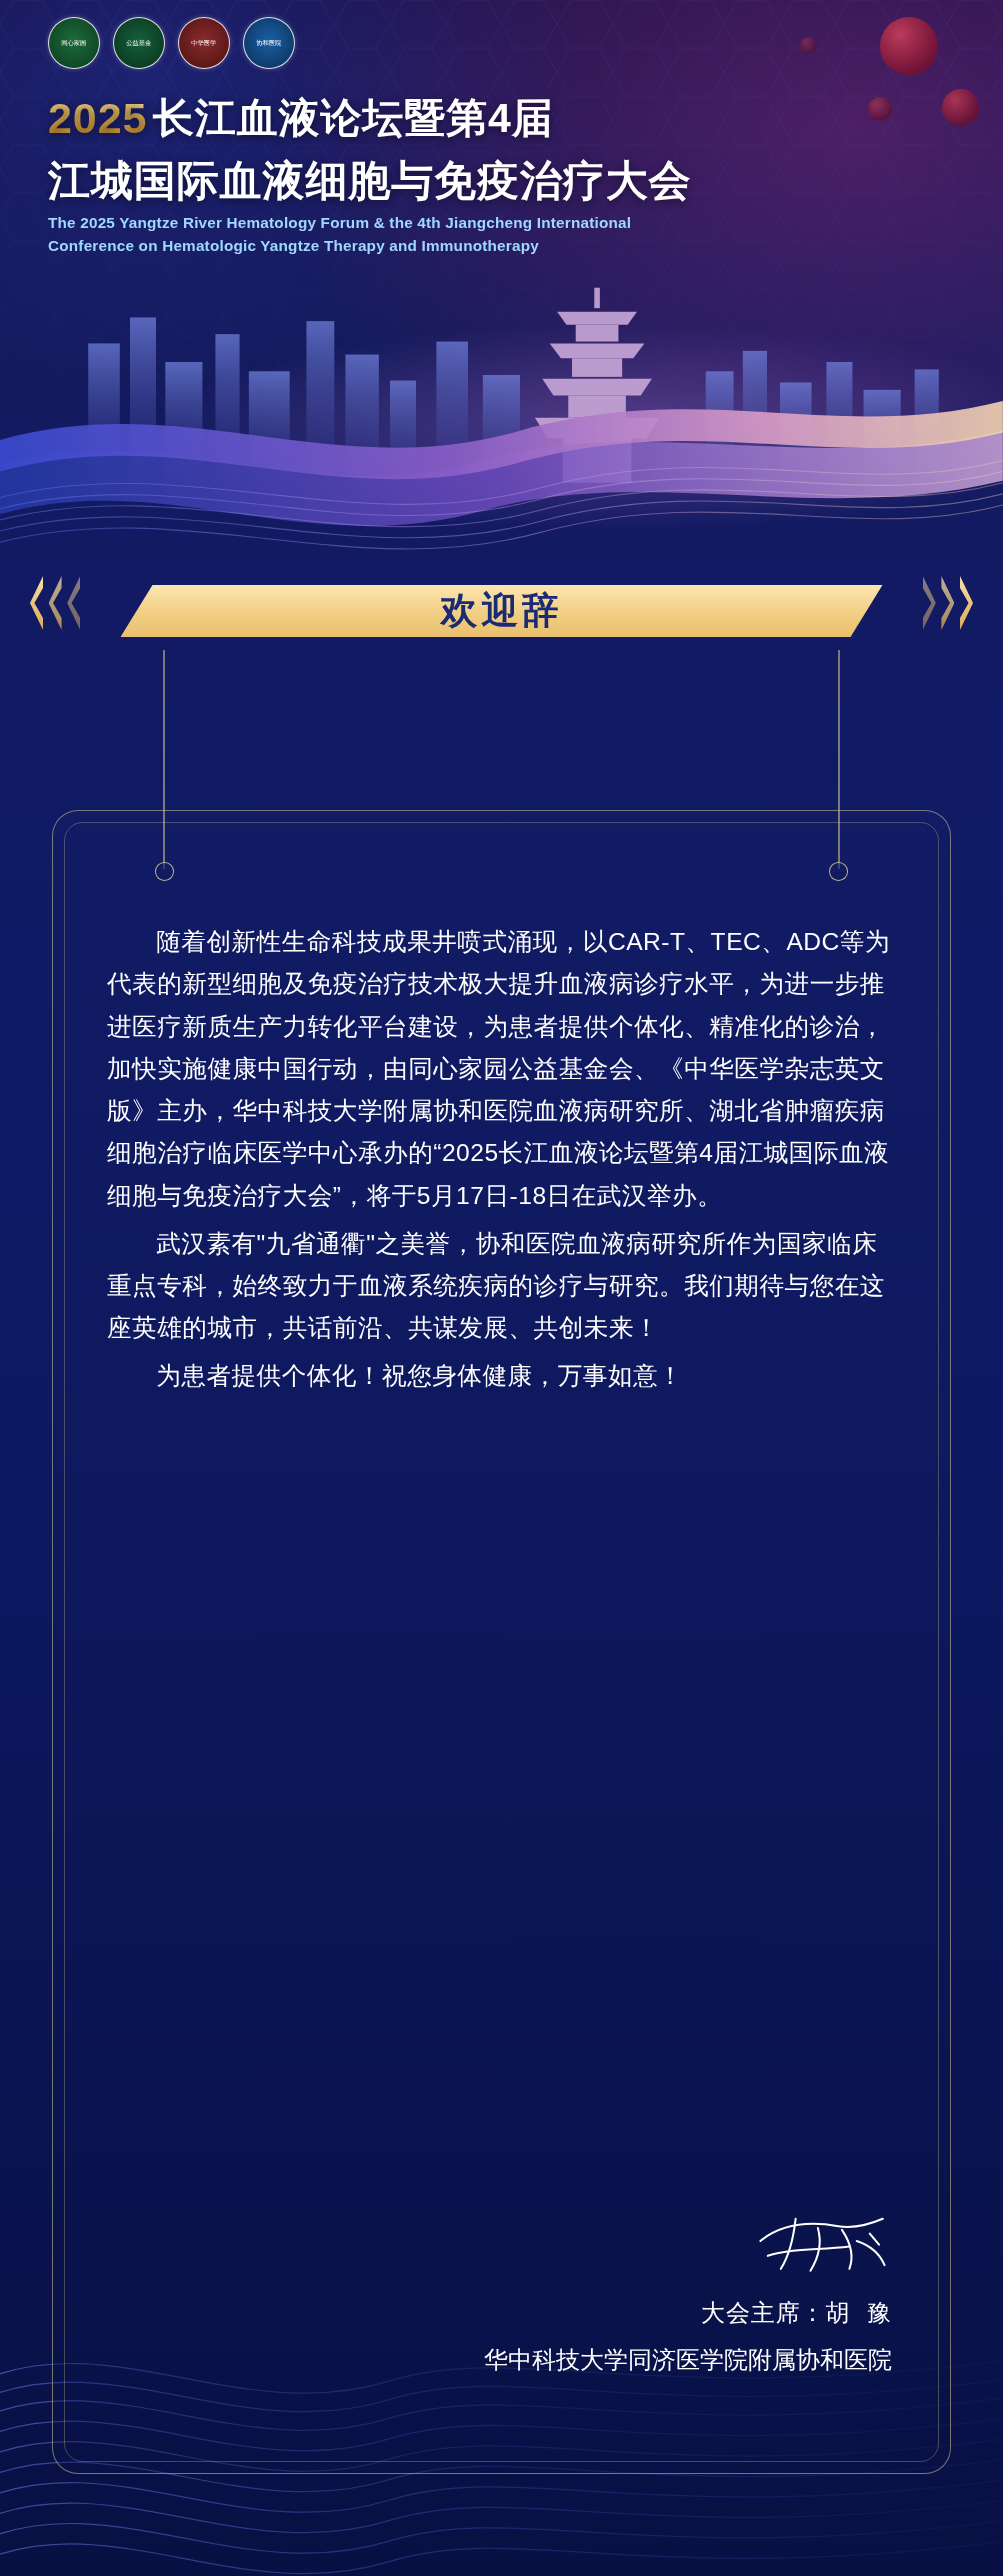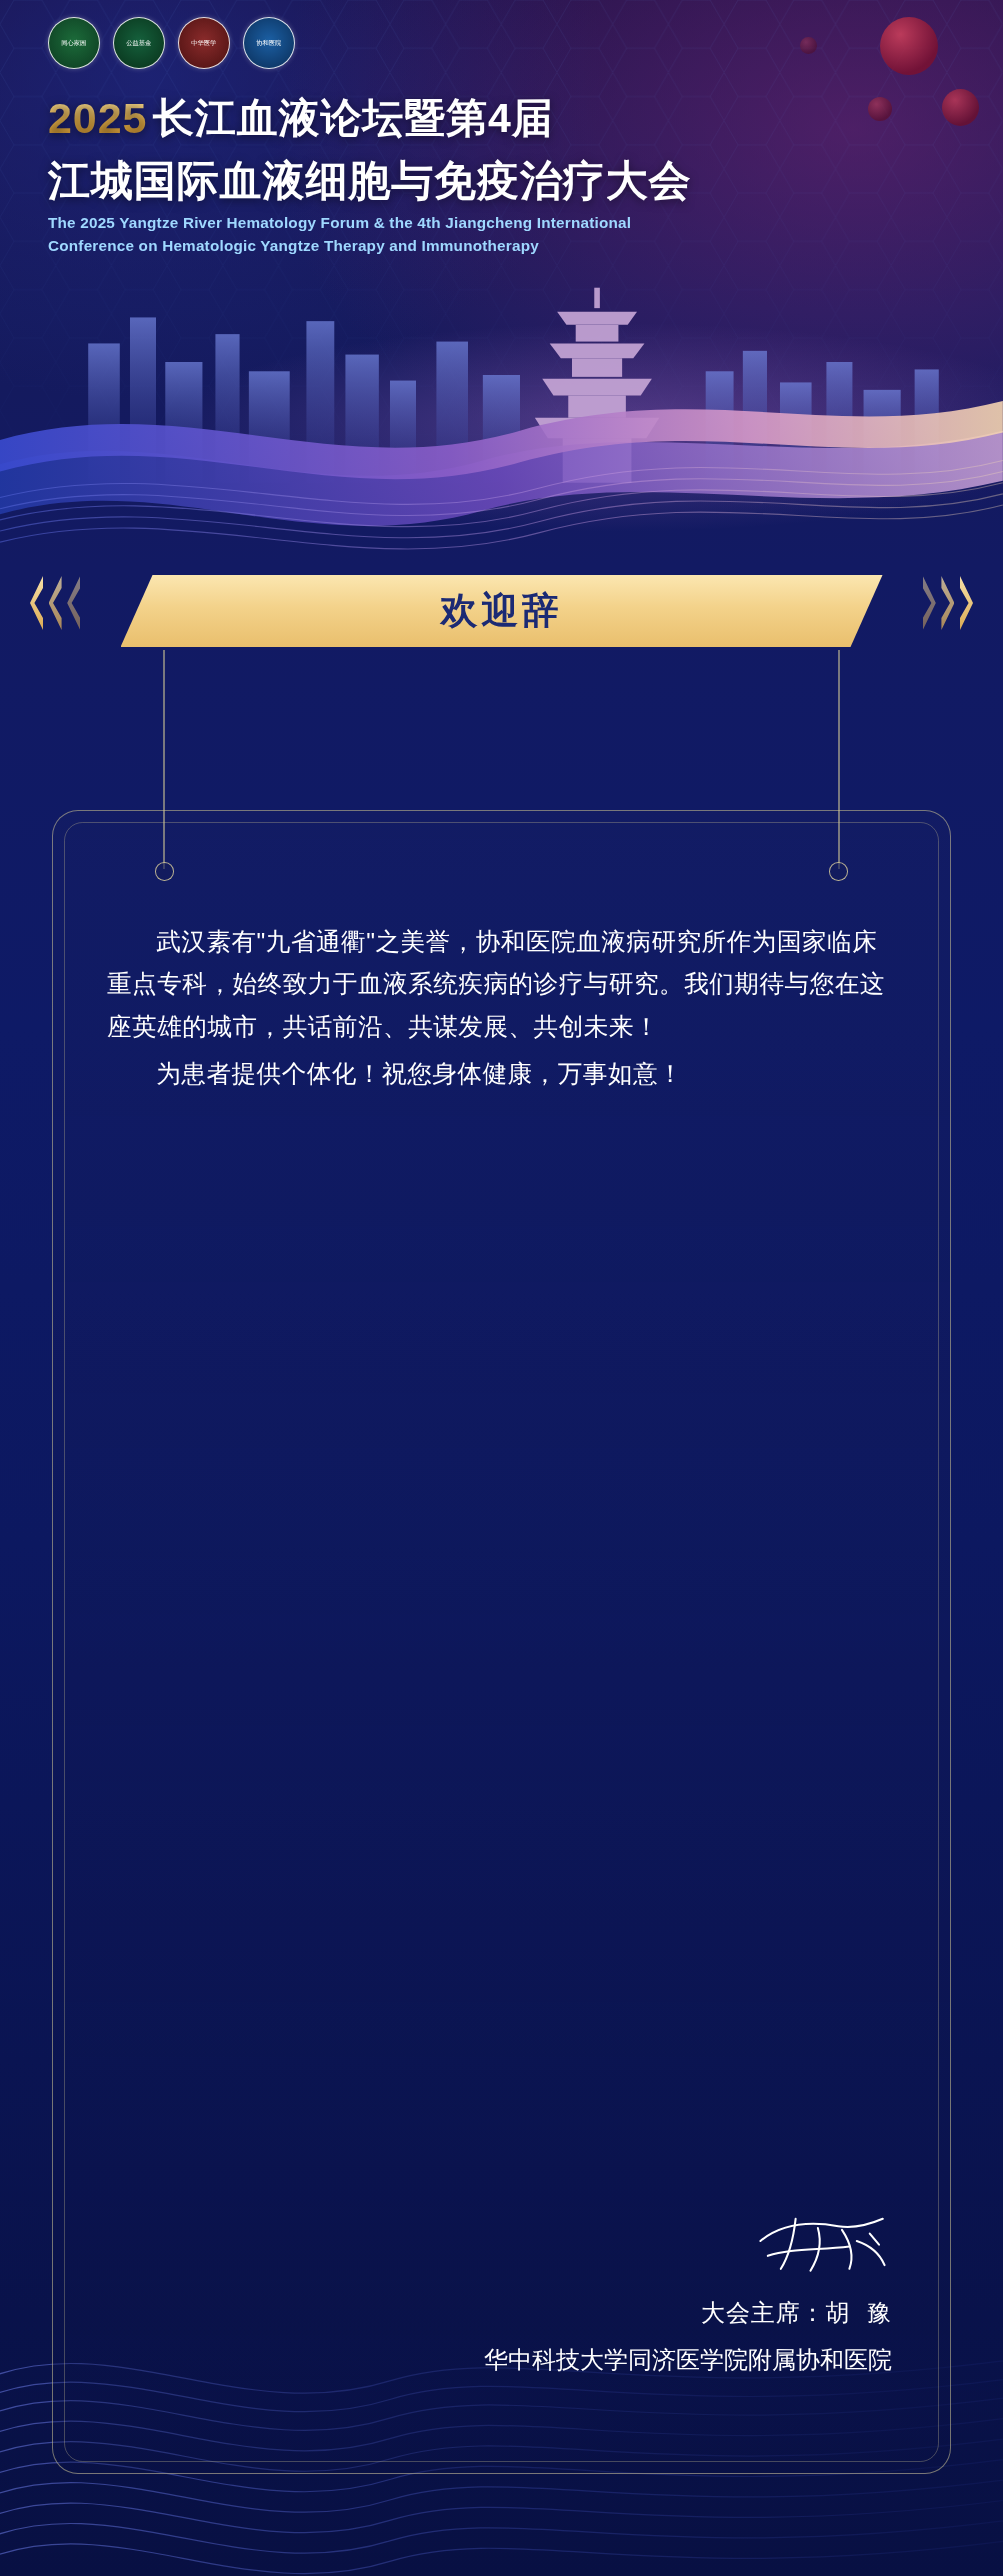--- a/index.html
+++ b/index.html
@@ -83,21 +83,21 @@
     background: radial-gradient(ellipse 650px 149px at 62% 60%, rgba(190,120,210,.35), rgba(0,0,0,0) 70%);
     z-index: 2;
   }
 
   
   .ribbon-wrap {
     position: absolute; left: 0; right: 0; top: 569px; height: 84px; z-index: 7;
     display: flex; align-items: center; justify-content: center;
   }
   .ribbon {
-    position: relative; width: 762px; height: 72px;
+    position: relative; width: 762px; height: 52px;
     background: linear-gradient(180deg, #fbe6b0 0%, #f3d28a 45%, #e9bf6d 100%);
     display: flex; align-items: center; justify-content: center;
     clip-path: polygon(32px 0, 100% 0, calc(100% - 32px) 100%, 0 100%);
     box-shadow: 0 3.7px 16.7px rgba(0,0,0,.35);
   }
   .ribbon-text {
     font-size: 37px; font-weight: bold; color: #1b2a74; letter-spacing: 3.7px;
   }
   .chev { position: absolute; top: 576px; z-index: 7; display: flex; gap: 5.6px; }
   .chev.left { left: 30px; }
@@ -297,20 +297,21 @@
     </div>
   </div>
 
   <div class="hang l"></div>
   <div class="hang r"></div>
   <div class="ring l"></div>
   <div class="ring r"></div>
 
   <div class="panel">
     <div class="letter">
+      <p>随着创新性生命科技成果井喷式涌现，以CAR-T、TEC、ADC等为代表的新型细胞及免疫治疗技术极大提升血液病诊疗水平，为进一步推进医疗新质生产力转化平台建设，为患者提供个体化、精准化的诊治，加快实施健康中国行动，由同心家园公益基金会、《中华医学杂志英文版》主办，华中科技大学附属协和医院血液病研究所、湖北省肿瘤疾病细胞治疗临床医学中心承办的“2025长江血液论坛暨第4届江城国际血液细胞与免疫治疗大会”，将于5月17日-18日在武汉举办。</p>
       <p>武汉素有"九省通衢"之美誉，协和医院血液病研究所作为国家临床重点专科，始终致力于血液系统疾病的诊疗与研究。我们期待与您在这座英雄的城市，共话前沿、共谋发展、共创未来！</p>
       <p>为患者提供个体化！祝您身体健康，万事如意！</p>
     </div>
 
     <svg class="signature" viewBox="0 0 150 74">
       <g fill="none" stroke="#ffffff" stroke-width="2.2" stroke-linecap="round">
         <path d="M8 30 C 30 12, 58 8, 92 14 C 110 17, 126 12, 140 6"></path>
         <path d="M46 6 C 44 24, 40 44, 30 60"></path>
         <path d="M70 16 C 74 30, 72 46, 62 62"></path>
         <path d="M96 18 C 104 30, 110 44, 104 60"></path>

